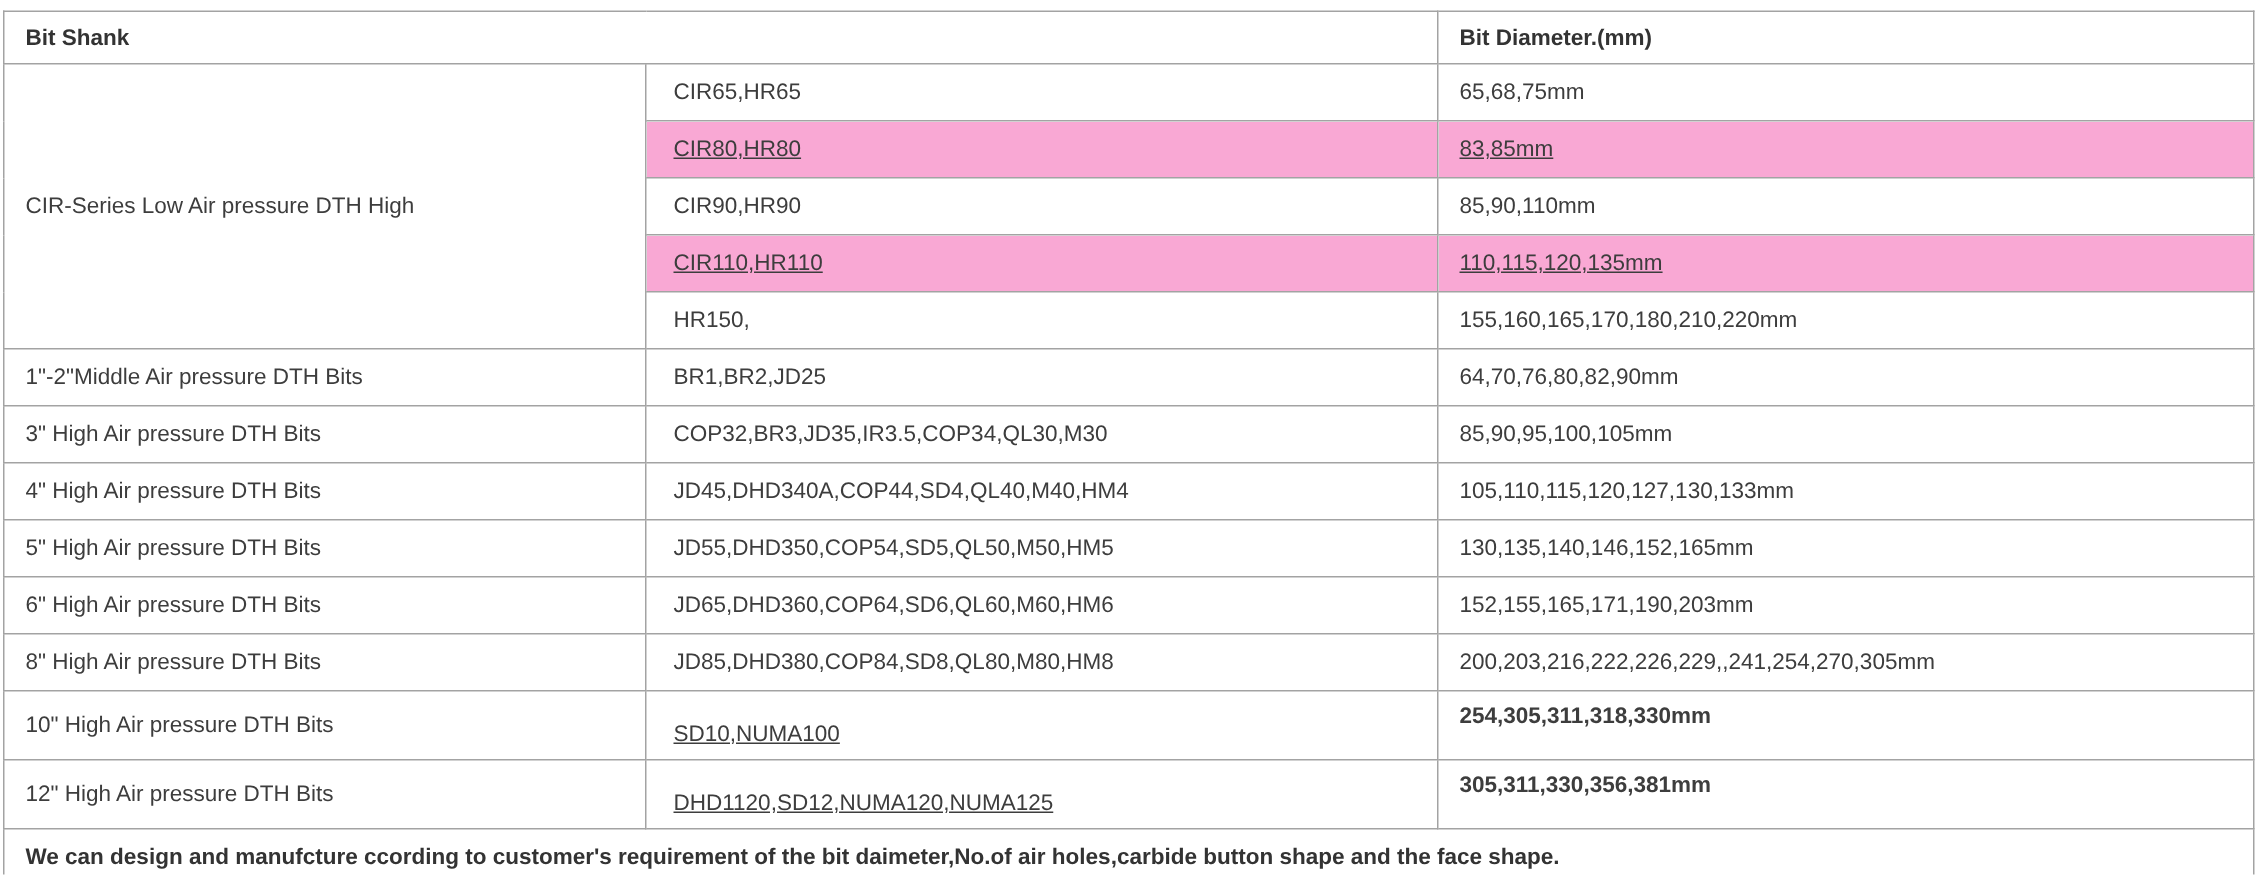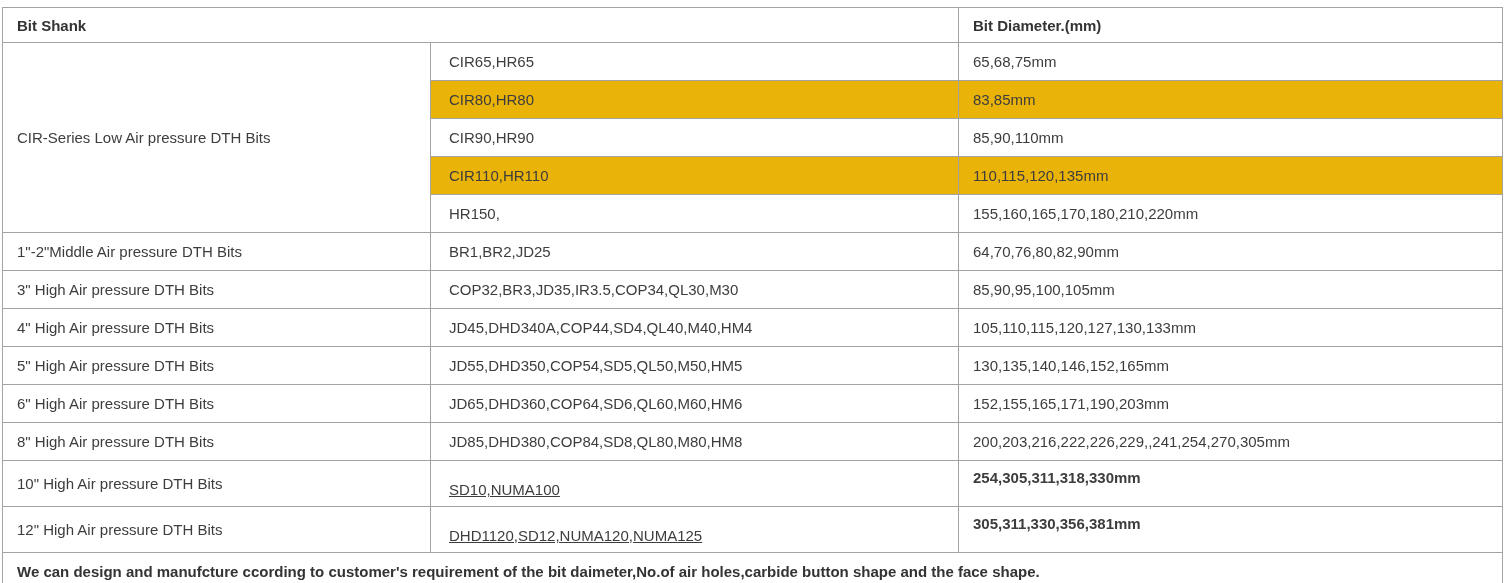--- a/index.html
+++ b/index.html
@@ -33,21 +33,22 @@
   .spec-table th {
     text-align: left;
     font-weight: bold;
     color: #333333;
     height: 34px;
   }
   .spec-table td.col-models {
     padding-left: 18px;
   }
   .spec-table tr.striped td {
-    background: #eab308;
+    background: #f9a8d4;
+    text-decoration: underline;
   }
   
   .spec-table tr.shift td.col-models {
     vertical-align: bottom;
     padding-bottom: 8px;
     text-decoration: underline;
   }
   .spec-table tr.shift td.col-diameters {
     vertical-align: top;
     padding-top: 8px;
@@ -69,21 +70,21 @@
     <col style="width:544px">
   </colgroup>
   <thead>
     <tr>
       <th colspan="2">Bit Shank</th>
       <th>Bit Diameter.(mm)</th>
     </tr>
   </thead>
   <tbody id="spec-tbody">
       <tr>
-        <td rowspan="5" class="col-shank">CIR-Series Low Air pressure DTH Bits</td>
+        <td rowspan="5" class="col-shank">CIR-Series Low Air pressure DTH High</td>
         <td class="col-models">CIR65,HR65</td>
         <td class="col-diameters">65,68,75mm</td>
       </tr>
       <tr class="striped">
         <td class="col-models">CIR80,HR80</td>
         <td class="col-diameters">83,85mm</td>
       </tr>
       <tr>
         <td class="col-models">CIR90,HR90</td>
         <td class="col-diameters">85,90,110mm</td>

